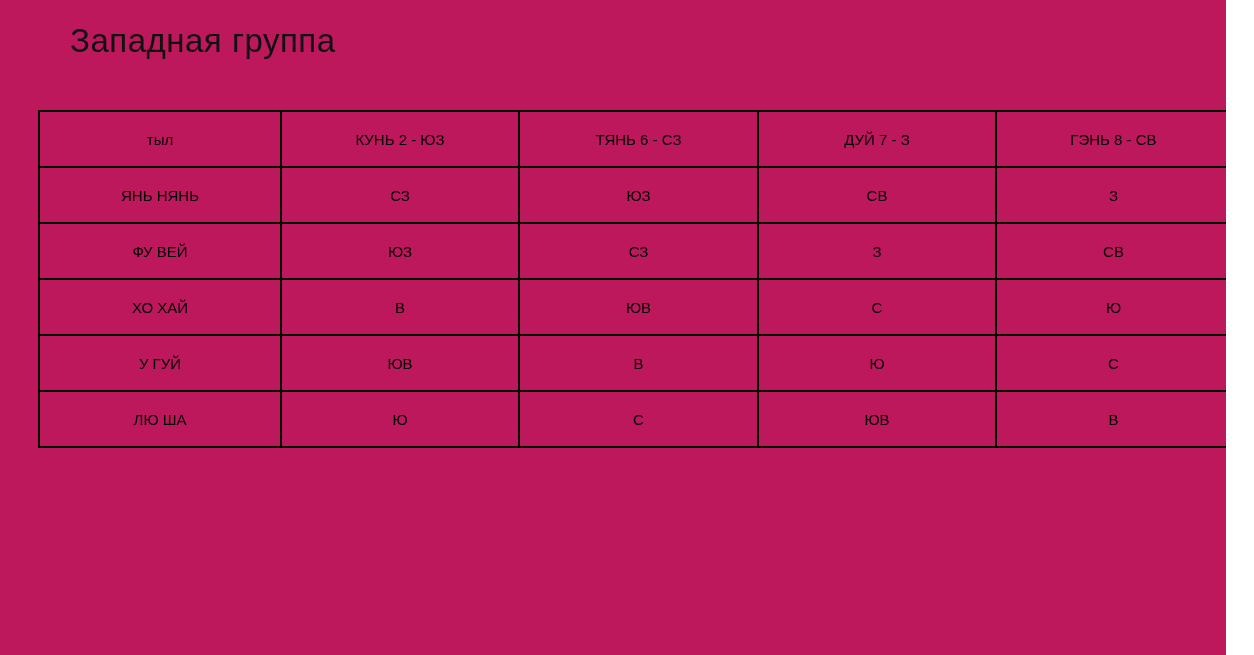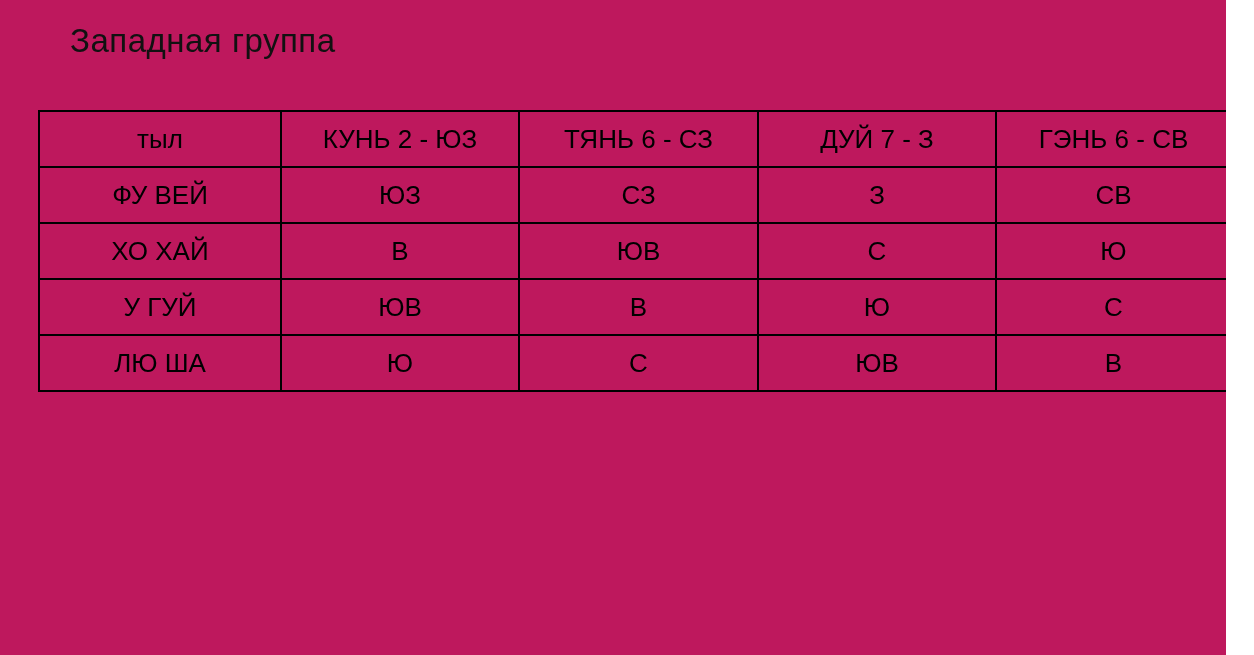--- a/index.html
+++ b/index.html
@@ -34,21 +34,21 @@
     table-layout: fixed;
     width: 1192px;
   }
   table.dir-table th,
   table.dir-table td {
     border: 2px solid #000000;
     height: 54px;
     padding: 0;
     text-align: center;
     vertical-align: middle;
-    font-size: 26px;
+    font-size: 15px;
     font-weight: 400;
     white-space: nowrap;
     overflow: hidden;
   }
 </style>
 </head>
 <body>
 
 <div class="page">
   <h1 class="title">Западная группа</h1>
@@ -59,24 +59,31 @@
       <col style="width:239px">
       <col style="width:238px">
       <col style="width:235px">
     </colgroup>
     <thead>
       <tr>
           <th>тыл</th>
           <th>КУНЬ 2 - ЮЗ</th>
           <th>ТЯНЬ 6 - СЗ</th>
           <th>ДУЙ 7 - З</th>
-          <th>ГЭНЬ 6 - СВ</th>
+          <th>ГЭНЬ 8 - СВ</th>
         </tr>
     </thead>
     <tbody>
+        <tr>
+          <td>ЯНЬ НЯНЬ</td>
+          <td>СЗ</td>
+          <td>ЮЗ</td>
+          <td>СВ</td>
+          <td>З</td>
+        </tr>
         <tr>
           <td>ФУ ВЕЙ</td>
           <td>ЮЗ</td>
           <td>СЗ</td>
           <td>З</td>
           <td>СВ</td>
         </tr>
         <tr>
           <td>ХО ХАЙ</td>
           <td>В</td>

